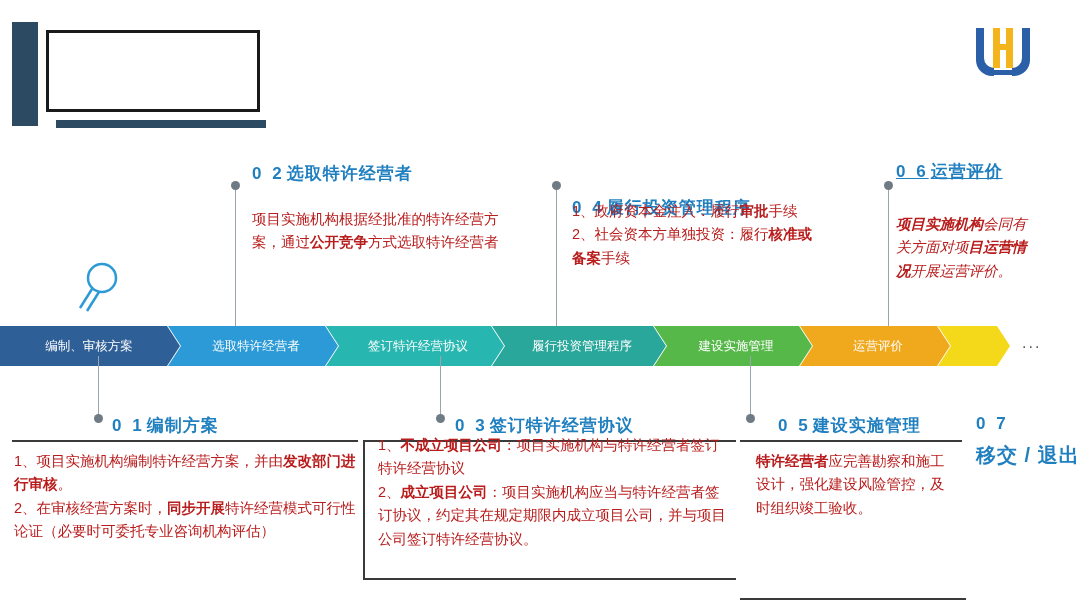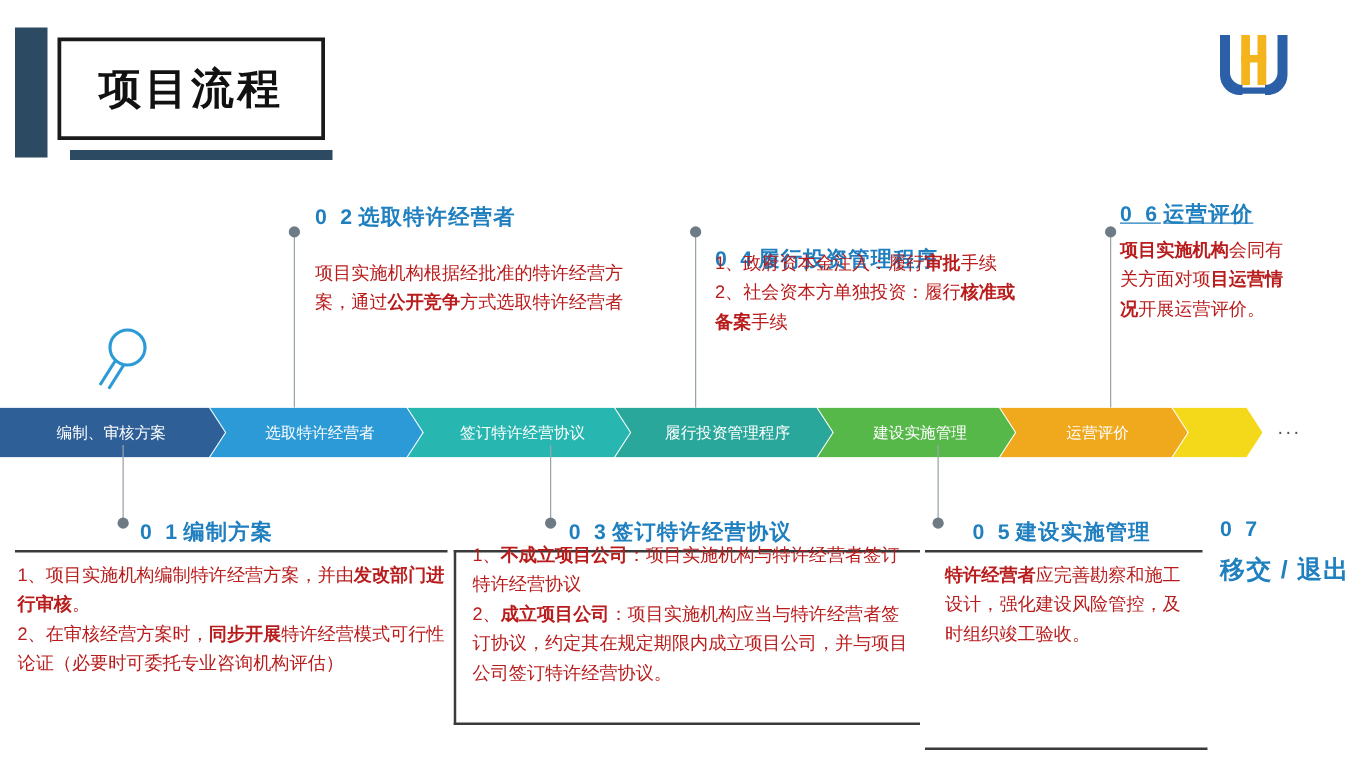--- a/index.html
+++ b/index.html
@@ -162,21 +162,20 @@
   }
 </style>
 </head>
 <body>
 
 <div id="page">
 
   <div class="title-bar"></div>
   <div class="title-shadow"></div>
   <div class="title-box"></div>
-  <div class="title-text">项目流程</div>
 
   <div class="logo">
     <svg width="62" height="52" viewBox="0 0 62 52" xmlns="http://www.w3.org/2000/svg">
       <path d="M4 2 h8 v30 a10 10 0 0 0 10 10 h0 v8 h-2 A16 16 0 0 1 4 34 Z" fill="#2b5fa8"></path>
       <path d="M58 2 h-8 v30 a10 10 0 0 1 -10 10 h0 v8 h2 A16 16 0 0 0 58 34 Z" fill="#2b5fa8"></path>
       <rect x="21" y="2" width="7" height="40" fill="#f4b51c"></rect>
       <rect x="34" y="2" width="7" height="40" fill="#f4b51c"></rect>
       <rect x="21" y="18" width="20" height="6" fill="#f4b51c"></rect>
       <rect x="19" y="44" width="24" height="5" fill="#2b5fa8"></rect>
     </svg>
@@ -239,21 +238,21 @@
   <div class="step-body" style="left:252px; top:208px; width:252px;">项目实施机构根据经批准的特许经营方案，通过<b>公开竞争</b>方式选取特许经营者</div>
 
   <div class="step-head" style="left:572px; top:160px;margin-top:36px;">
     <span class="num">0 4</span><span>履行投资管理程序</span>
   </div>
   <div class="step-body" style="left:572px; top:200px; width:250px;">1、政府资本金注入：履行<b>审批</b>手续<br>2、社会资本方单独投资：履行<b>核准或备案</b>手续</div>
 
   <div class="step-head" style="left:896px; top:160px;text-decoration:underline;">
     <span class="num">0 6</span><span>运营评价</span>
   </div>
-  <div class="step-body" style="left:896px; top:190px; width:140px;"><b>项目实施机构</b>会同有关方面对项<b>目运营情况</b>开展运营评价。</div>
+  <div class="step-body" style="left:896px; top:213px; width:140px;font-style:italic;"><b>项目实施机构</b>会同有关方面对项<b>目运营情况</b>开展运营评价。</div>
 
   <div class="step-head" style="left:112px; top:414px;">
     <span class="num">0 1</span><span>编制方案</span>
   </div>
   <div class="hr" style="left:12px; top:440px; width:346px;"></div>
   <div class="step-body" style="left:14px; top:450px; width:346px;">1、项目实施机构编制特许经营方案，并由<b>发改部门进行审核</b>。<br>2、在审核经营方案时，<b>同步开展</b>特许经营模式可行性论证（必要时可委托专业咨询机构评估）</div>
 
   <div class="step-head" style="left:455px; top:414px;">
     <span class="num">0 3</span><span>签订特许经营协议</span>
   </div>

